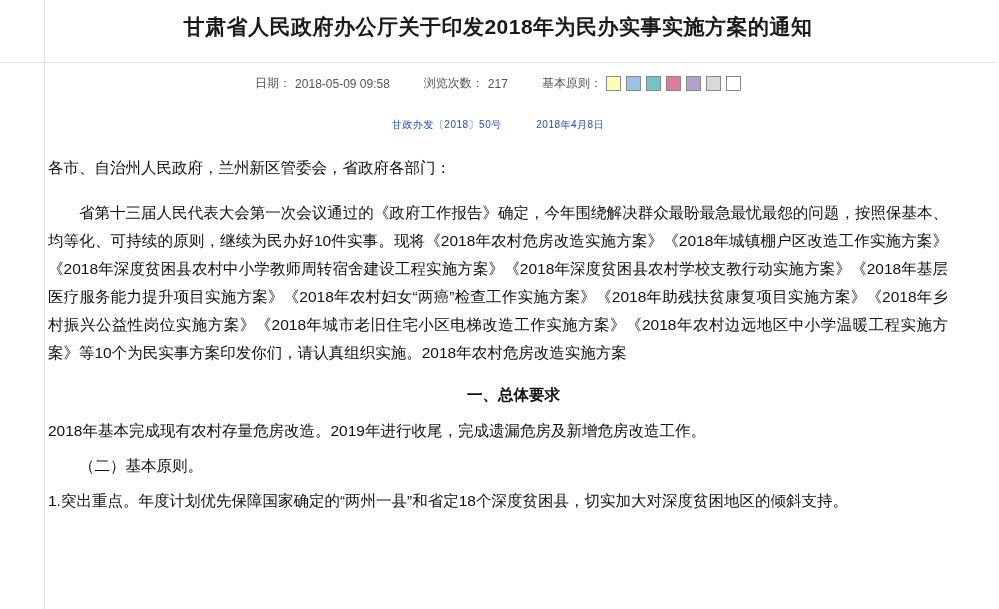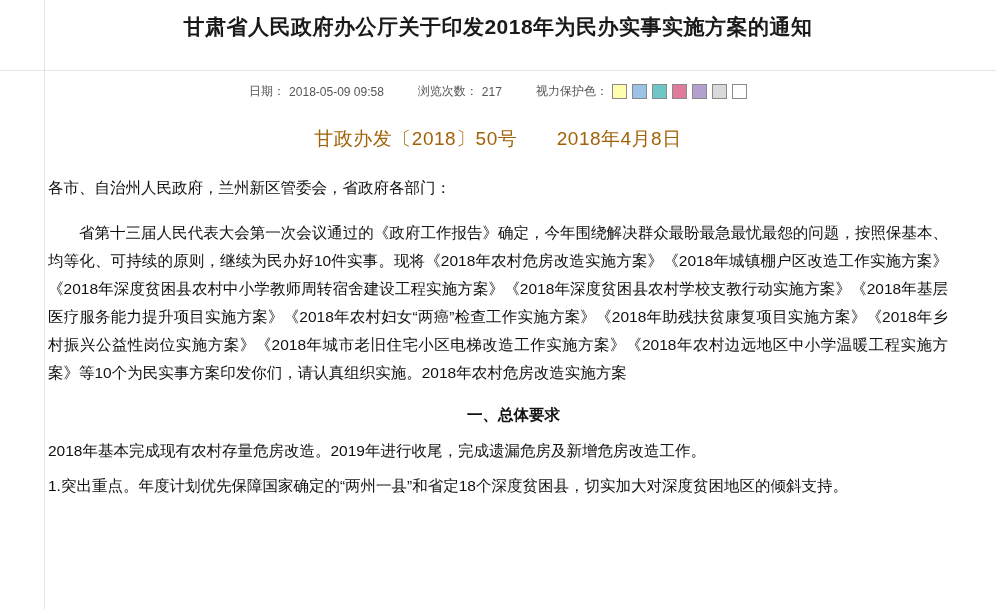--- a/index.html
+++ b/index.html
@@ -35,21 +35,21 @@
   }
   .doc-title {
     font-size: 21px;
     font-weight: bold;
     color: #1a1a1a;
     letter-spacing: 0.5px;
     line-height: 30px;
     font-family: "Liberation Sans", sans-serif;
   }
   .meta-bar {
-    margin-top: 28px;
+    margin-top: 20px;
     border-top: 1px solid #e6e6e6;
     padding-top: 12px;
     display: flex;
     justify-content: center;
     align-items: center;
     gap: 34px;
     font-size: 12px;
     color: #555;
   }
   .meta-item {
@@ -71,22 +71,22 @@
     border: 1px solid #8a8a8a;
     display: inline-block;
     box-sizing: border-box;
   }
   .content {
     padding: 0 48px 0 48px;
     margin-top: 26px;
   }
   .doc-number-line {
     text-align: center;
-    font-size: 19px;
-    color: #a16207;
+    font-size: 10px;
+    color: #1d4ed8;
     letter-spacing: 0.5px;
     margin-bottom: 22px;
   }
   .doc-number-line .gap { display: inline-block; width: 28px; }
   .para {
     font-size: 15.5px;
     line-height: 28px;
     color: #111;
     margin: 0 0 7px 0;
     text-align: justify;
@@ -118,21 +118,21 @@
   <div class="meta-bar">
     <div class="meta-item">
       <span class="meta-label">日期：</span>
       <span class="meta-value">2018-05-09 09:58</span>
     </div>
     <div class="meta-item">
       <span class="meta-label">浏览次数：</span>
       <span class="meta-value">217</span>
     </div>
     <div class="meta-item">
-      <span class="meta-label">视力保护色：</span>
+      <span class="meta-label">基本原则：</span>
       <span class="swatches">
         <span class="swatch" style="background:#ffffb0"></span>
         <span class="swatch" style="background:#9cc3e5"></span>
         <span class="swatch" style="background:#6fc6c6"></span>
         <span class="swatch" style="background:#e07b9a"></span>
         <span class="swatch" style="background:#b3a0cc"></span>
         <span class="swatch" style="background:#d9d9d9"></span>
         <span class="swatch" style="background:#ffffff"></span>
       </span>
     </div>
@@ -147,16 +147,17 @@
 
     <p class="para salutation">各市、自治州人民政府，兰州新区管委会，省政府各部门：</p>
 
     <p class="para indent body-block">省第十三届人民代表大会第一次会议通过的《政府工作报告》确定，今年围绕解决群众最盼最急最忧最怨的问题，按照保基本、均等化、可持续的原则，继续为民办好10件实事。现将《2018年农村危房改造实施方案》《2018年城镇棚户区改造工作实施方案》《2018年深度贫困县农村中小学教师周转宿舍建设工程实施方案》《2018年深度贫困县农村学校支教行动实施方案》《2018年基层医疗服务能力提升项目实施方案》《2018年农村妇女“两癌”检查工作实施方案》《2018年助残扶贫康复项目实施方案》《2018年乡村振兴公益性岗位实施方案》《2018年城市老旧住宅小区电梯改造工作实施方案》《2018年农村边远地区中小学温暖工程实施方案》等10个为民实事方案印发你们，请认真组织实施。2018年农村危房改造实施方案</p>
 
     <div class="heading">一、总体要求</div>
 
 
     <p class="para">2018年基本完成现有农村存量危房改造。2019年进行收尾，完成遗漏危房及新增危房改造工作。</p>
 
+    <p class="para indent">（二）基本原则。</p>
 
     <p class="para">1.突出重点。年度计划优先保障国家确定的“两州一县”和省定18个深度贫困县，切实加大对深度贫困地区的倾斜支持。</p>
   </div>
 </div>
 
 </body></html>

